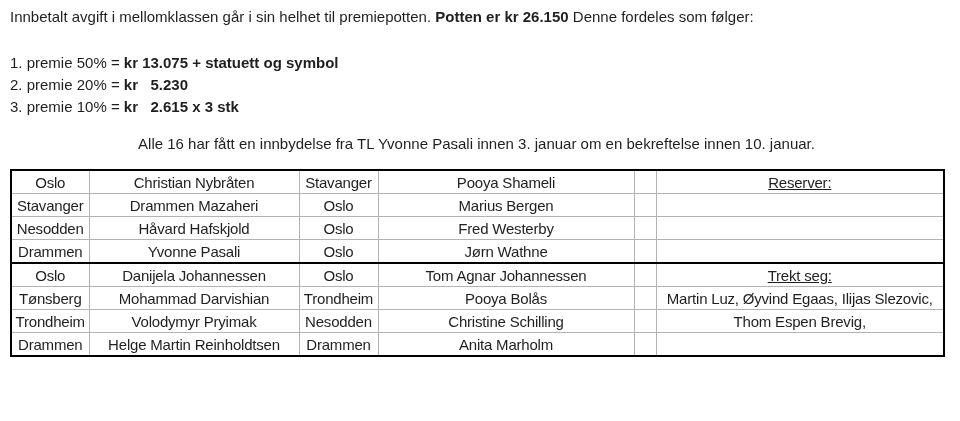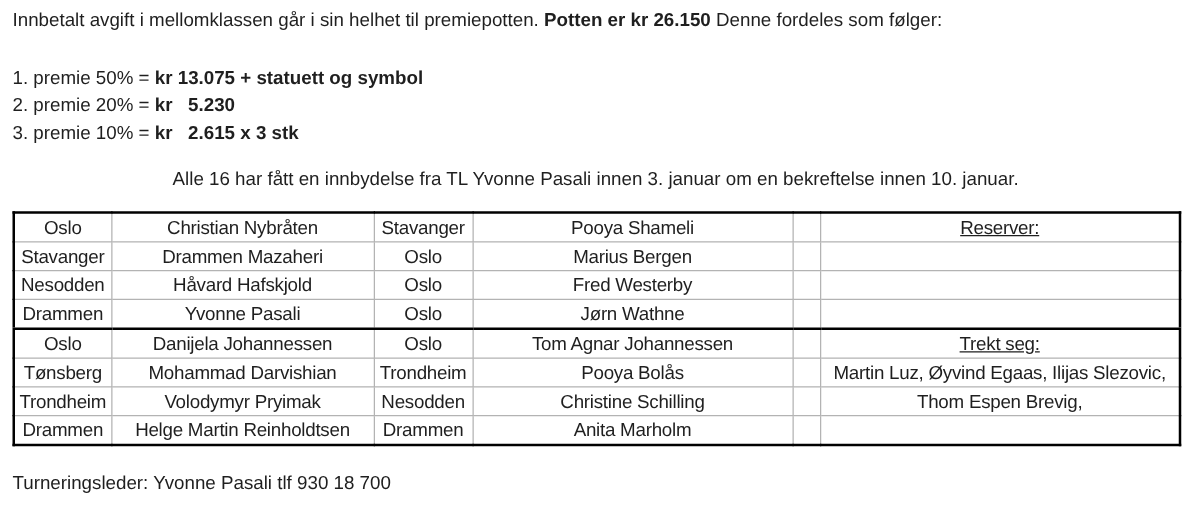--- a/index.html
+++ b/index.html
@@ -157,15 +157,14 @@
         <td>Drammen</td>
         <td>Helge Martin Reinholdtsen</td>
         <td>Drammen</td>
         <td>Anita Marholm</td>
         <td></td>
         <td></td>
       </tr>
     </tbody>
   </table>
 
-  <div class="footer">Turneringsleder: Yvonne Pasali tlf 930 18 700</div>
 
 </div>
 
 </body></html>

